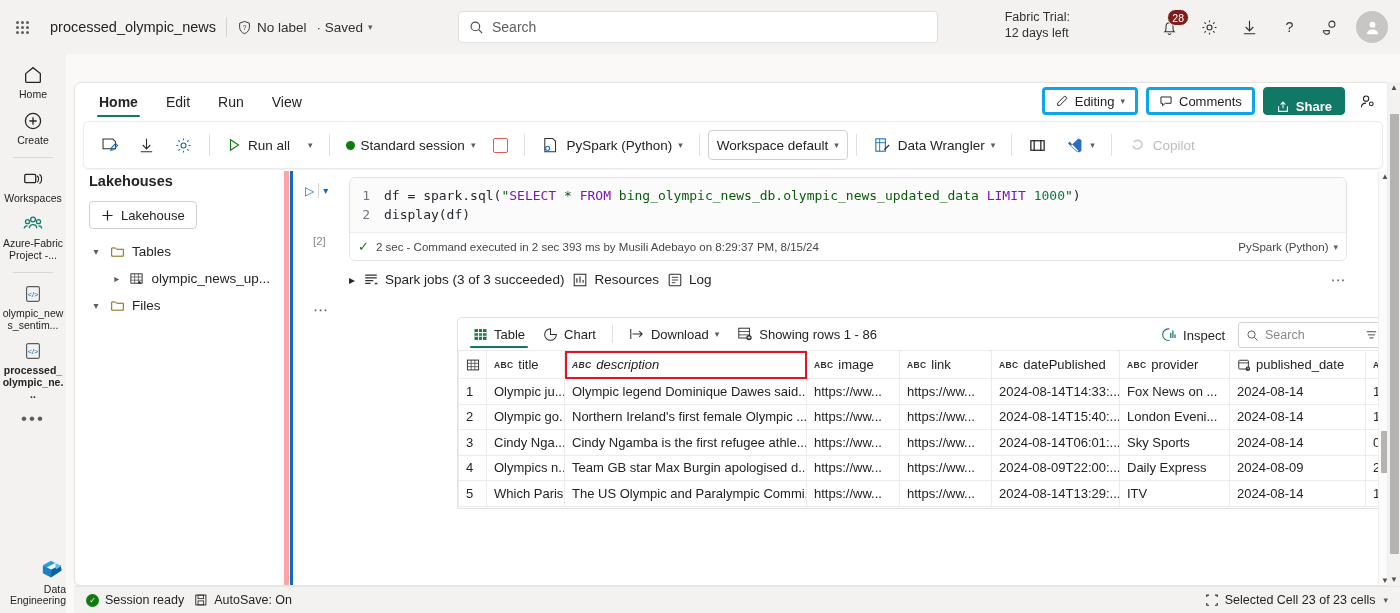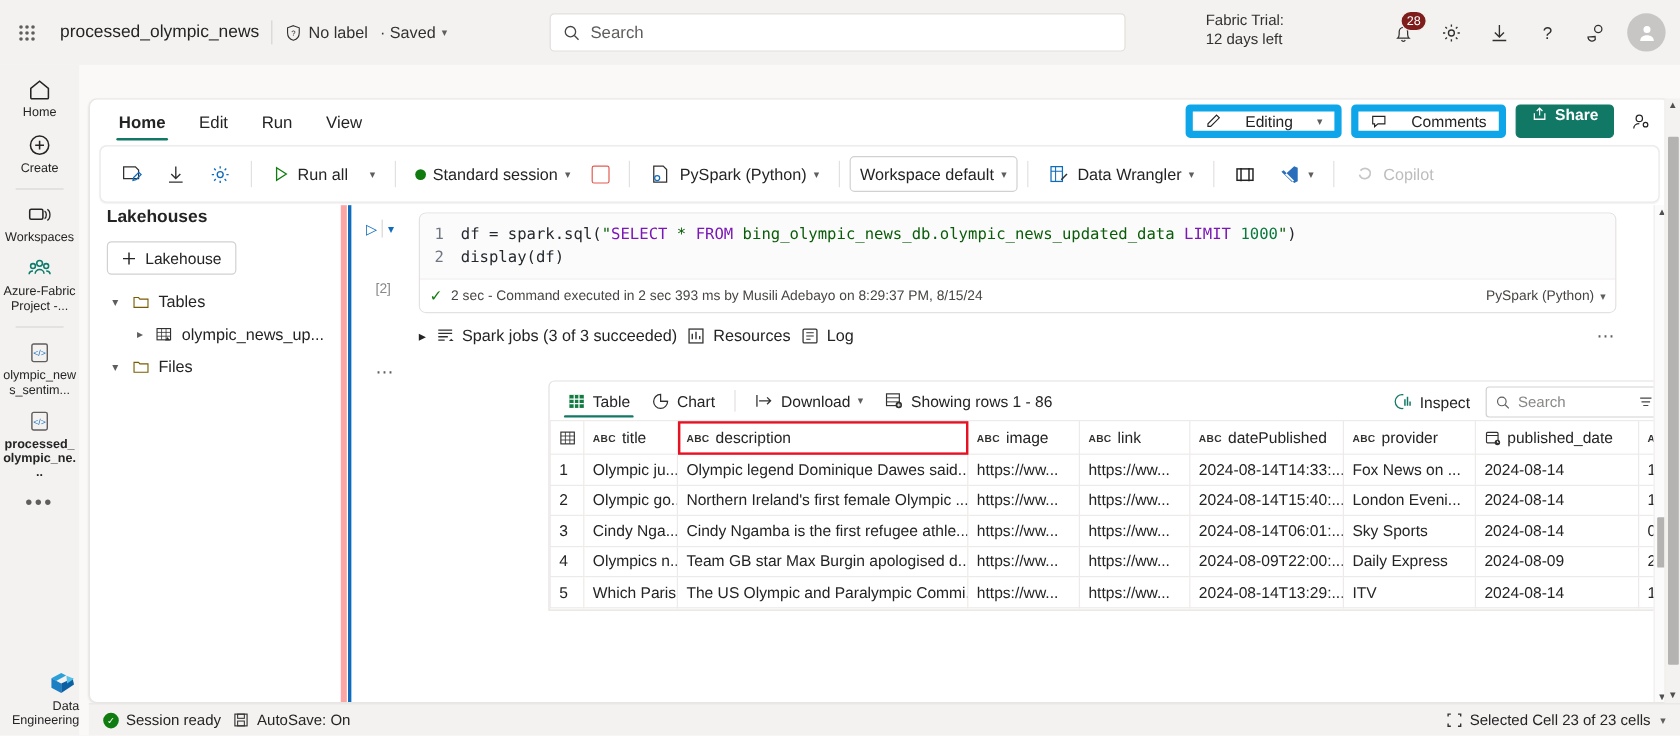--- a/index.html
+++ b/index.html
@@ -62,26 +62,26 @@
     background: #ffffff; border: 1px solid #e8e6e4; border-radius: 7px;
     box-shadow: 0 .6px 1.8px rgba(0,0,0,.08);
     overflow: hidden;
   }
   .tabs { display: flex; align-items: center; height: 38px; padding-left: 12px; gap: 4px; position: relative; }
   .tab { padding: 0 12px; height: 38px; display: flex; align-items: center; font-size: 14px; color: #242424; cursor: pointer; position: relative; }
   .tab.active { font-weight: bold; }
   .tab.active::after { content:''; position:absolute; left:10px; right:10px; bottom:4px; height:2.5px; background:#117865; border-radius:2px; }
   .tabs-right { position: absolute; right: 10px; top: 4px; display: flex; align-items: center; gap: 8px; }
   .btn-out {
-    display: flex; align-items: center; gap: 20px; height: 28px; padding: 0 10px;
-    border: 6px solid #0ea5e9; border-radius: 4px; background: #fff;
+    display: flex; align-items: center; gap: 6px; height: 28px; padding: 0 10px;
+    border: 3px solid #0ea5e9; border-radius: 4px; background: #fff;
     font-size: 13px; color: #242424; cursor: pointer; white-space: nowrap;
   }
   .btn-share {
-    display: flex; align-items: flex-start; gap: 6px; height: 28px; padding: 0 12px;
+    display: flex; align-items: flex-end; gap: 6px; height: 28px; padding: 0 12px;
     border-radius: 4px; background: #117865; border: 1px solid #117865;
     font-size: 13px; color: #fff; cursor: pointer; font-weight: 600;
   }
   .icon-only { width: 28px; height: 28px; display:flex; align-items:center; justify-content:center; cursor:pointer; color:#242424; }
 
   .ribbon {
     height: 48px; margin: 0 8px; border: 1px solid #eceaea; border-radius: 6px;
     background: #fff; display: flex; align-items: center; padding: 0 8px; gap: 2px;
     box-shadow: 0 .3px 1px rgba(0,0,0,.05);
   }
@@ -157,21 +157,21 @@
 
   table.grid { border-collapse: collapse; table-layout: fixed; width: 936px; }
   table.grid th, table.grid td {
     border: 1px solid #edebe9; font-size: 13px; color: #242424;
     padding: 0 7px; height: 25.5px; text-align: left; font-weight: normal;
     overflow: hidden; white-space: nowrap; background: #fff;
   }
   table.grid th { height: 28px; background: #fff; }
   .abc { font-size: 8.5px; font-weight: bold; color: #323130; letter-spacing: .3px; margin-right: 5px; vertical-align: 1.5px; }
   .hname { font-size: 13px; color: #242424; }
-  th.sel { outline: 2px solid #e81123; outline-offset: -2px; }
+  th.sel { outline: 2px solid #e81123; outline-offset: -2px; font-style: italic; }
   td.rownum { text-align: center; color: #323130; padding: 0; }
   th.corner { text-align: center; padding: 0; }
 
   
   .sb-v {
     position: absolute; width: 13px; background: #fbfbfb; border-left: 1px solid #f0eeec;
     display: flex; flex-direction: column; align-items: center; justify-content: space-between;
   }
   .sb-arrow { font-size: 8px; color: #50504f; line-height: 1; padding: 2px 0; cursor: pointer; }
   .sb-thumb { position: absolute; width: 9px; background: #b5b3b1; border-radius: 1px; left: 2px; cursor: pointer; }

